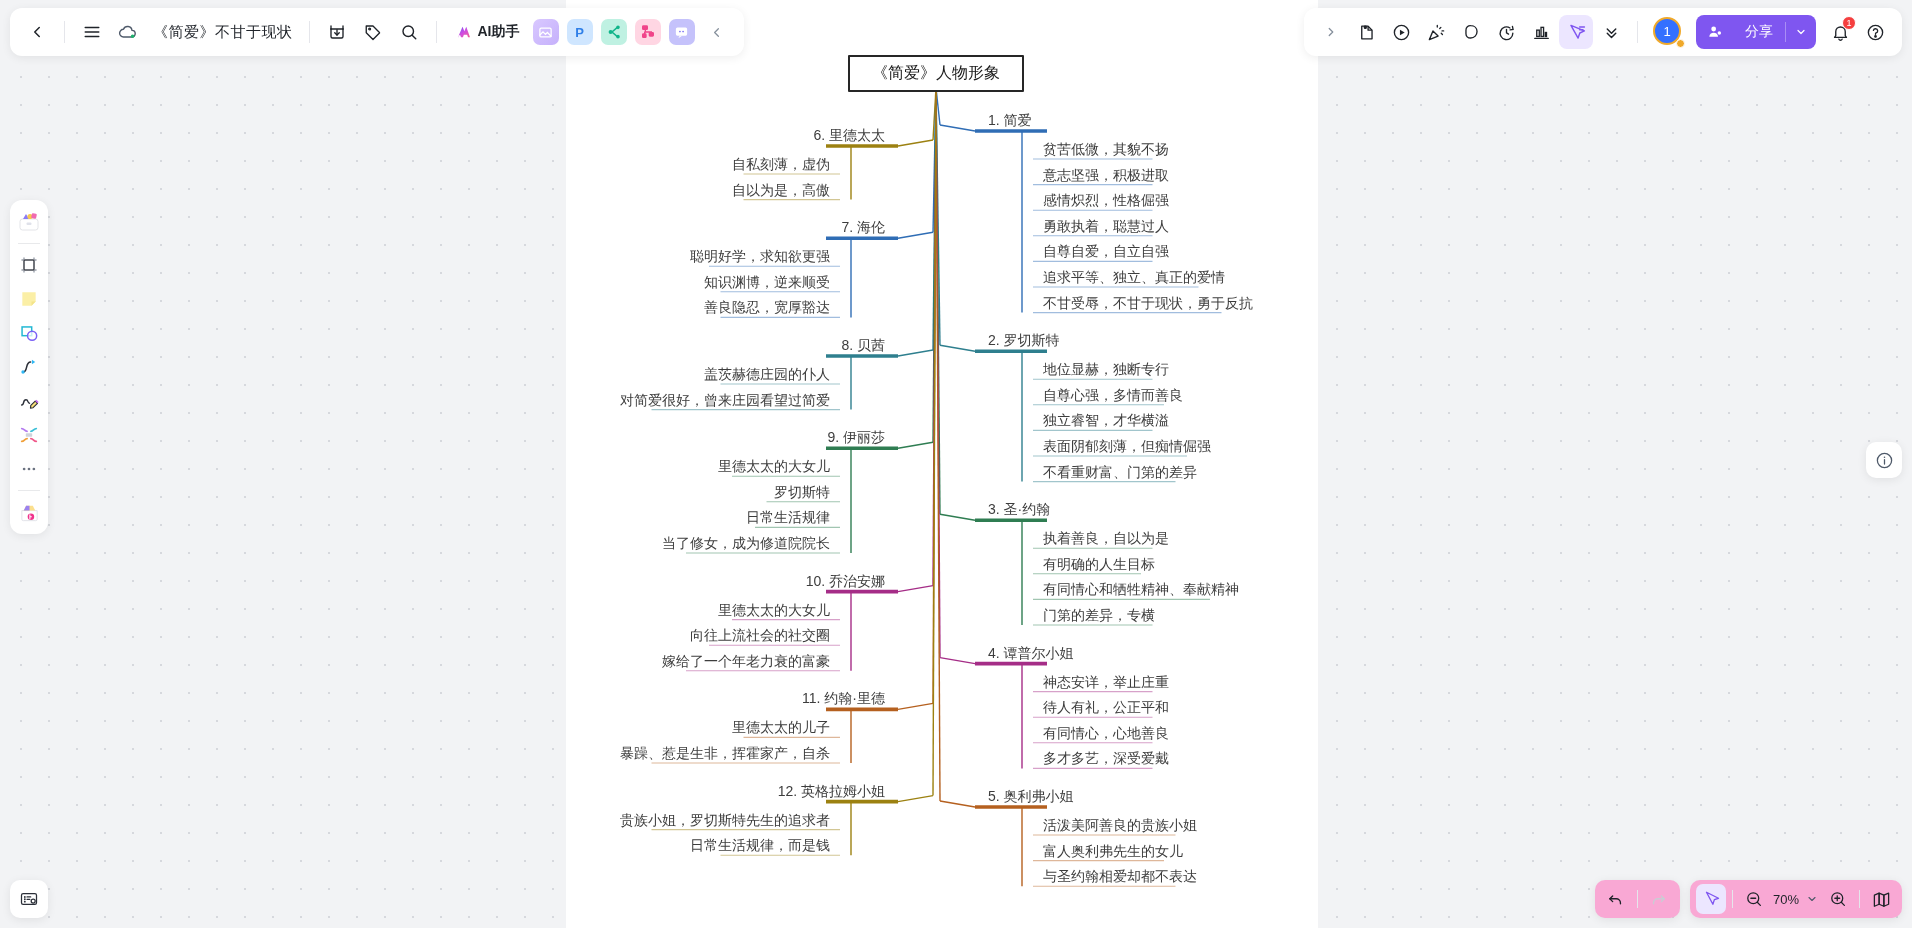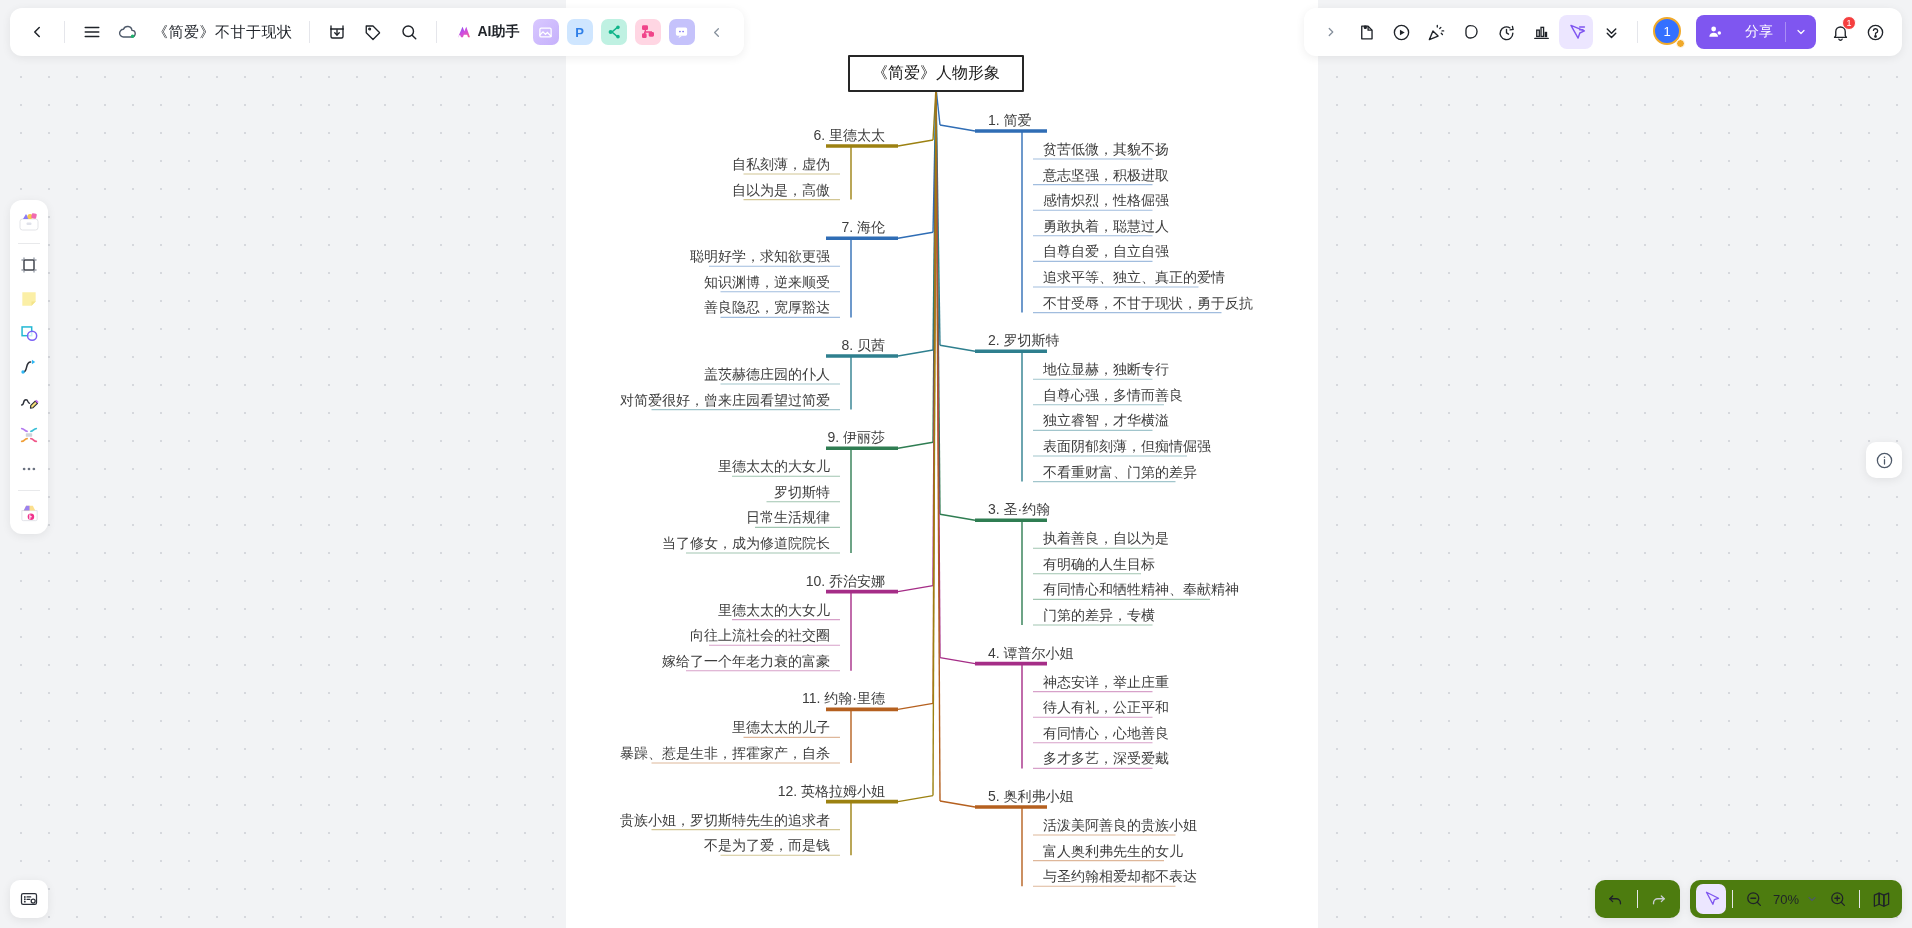--- a/index.html
+++ b/index.html
@@ -118,21 +118,21 @@
     position: absolute; background: #fff; border-radius: 10px;
     box-shadow: 0 2px 10px rgba(0,0,0,.08);
     display: flex; align-items: center; justify-content: center;
     cursor: pointer; z-index: 35;
   }
   .info-fab { right: 10px; top: 442px; width: 36px; height: 36px; }
   .preview-fab { left: 10px; bottom: 10px; width: 38px; height: 38px; }
 
   .bottomright { position: absolute; right: 10px; bottom: 10px; display: flex; gap: 10px; z-index: 35; }
   .br-group {
-    background: #4d7c0f; border-radius: 10px; height: 38px;
+    background: #f9a8d4; border-radius: 10px; height: 38px;
     box-shadow: 0 2px 10px rgba(0,0,0,.08);
     display: flex; align-items: center; padding: 0 6px; gap: 2px;
   }
   .br-btn {
     width: 30px; height: 30px; border-radius: 7px; cursor: pointer;
     display: flex; align-items: center; justify-content: center; color: #1f2329;
   }
   .br-btn.disabled { color: #c9cdd4; cursor: default; }
   .br-sep { width: 1px; height: 18px; background: #e5e6eb; margin: 0 4px; }
   .zoom-val { font-size: 13px; color: #1f2329; padding: 0 2px; cursor: pointer; }
@@ -296,21 +296,21 @@
         <div class="mm-node leaf-label" style="top: 535px; right: 1082px;">当了修女，成为修道院院长</div>
         <div class="mm-node branch-label" style="top: 572.6px; right: 1027px;">10. 乔治安娜</div>
         <div class="mm-node leaf-label" style="top: 601.6px; right: 1082px;">里德太太的大女儿</div>
         <div class="mm-node leaf-label" style="top: 627.2px; right: 1082px;">向往上流社会的社交圈</div>
         <div class="mm-node leaf-label" style="top: 652.8px; right: 1082px;">嫁给了一个年老力衰的富豪</div>
         <div class="mm-node branch-label" style="top: 690.4px; right: 1027px;">11. 约翰·里德</div>
         <div class="mm-node leaf-label" style="top: 719.4px; right: 1082px;">里德太太的儿子</div>
         <div class="mm-node leaf-label" style="top: 745px; right: 1082px;">暴躁、惹是生非，挥霍家产，自杀</div>
         <div class="mm-node branch-label" style="top: 782.6px; right: 1027px;">12. 英格拉姆小姐</div>
         <div class="mm-node leaf-label" style="top: 811.6px; right: 1082px;">贵族小姐，罗切斯特先生的追求者</div>
-        <div class="mm-node leaf-label" style="top: 837.2px; right: 1082px;">不是为了爱，而是钱</div>
+        <div class="mm-node leaf-label" style="top: 837.2px; right: 1082px;">日常生活规律，而是钱</div>
         <div class="mm-node root-node" style="top: 55px; left: 848px;">《简爱》人物形象</div>
       </div>
   </div>
 
   <div class="topbar">
     <div class="tb-btn">
       <svg width="18" height="18" viewBox="0 0 24 24" fill="none" stroke="currentColor" stroke-width="2" stroke-linecap="round" stroke-linejoin="round">
           <polyline points="15 18 9 12 15 6"></polyline>
         </svg>
     </div>

